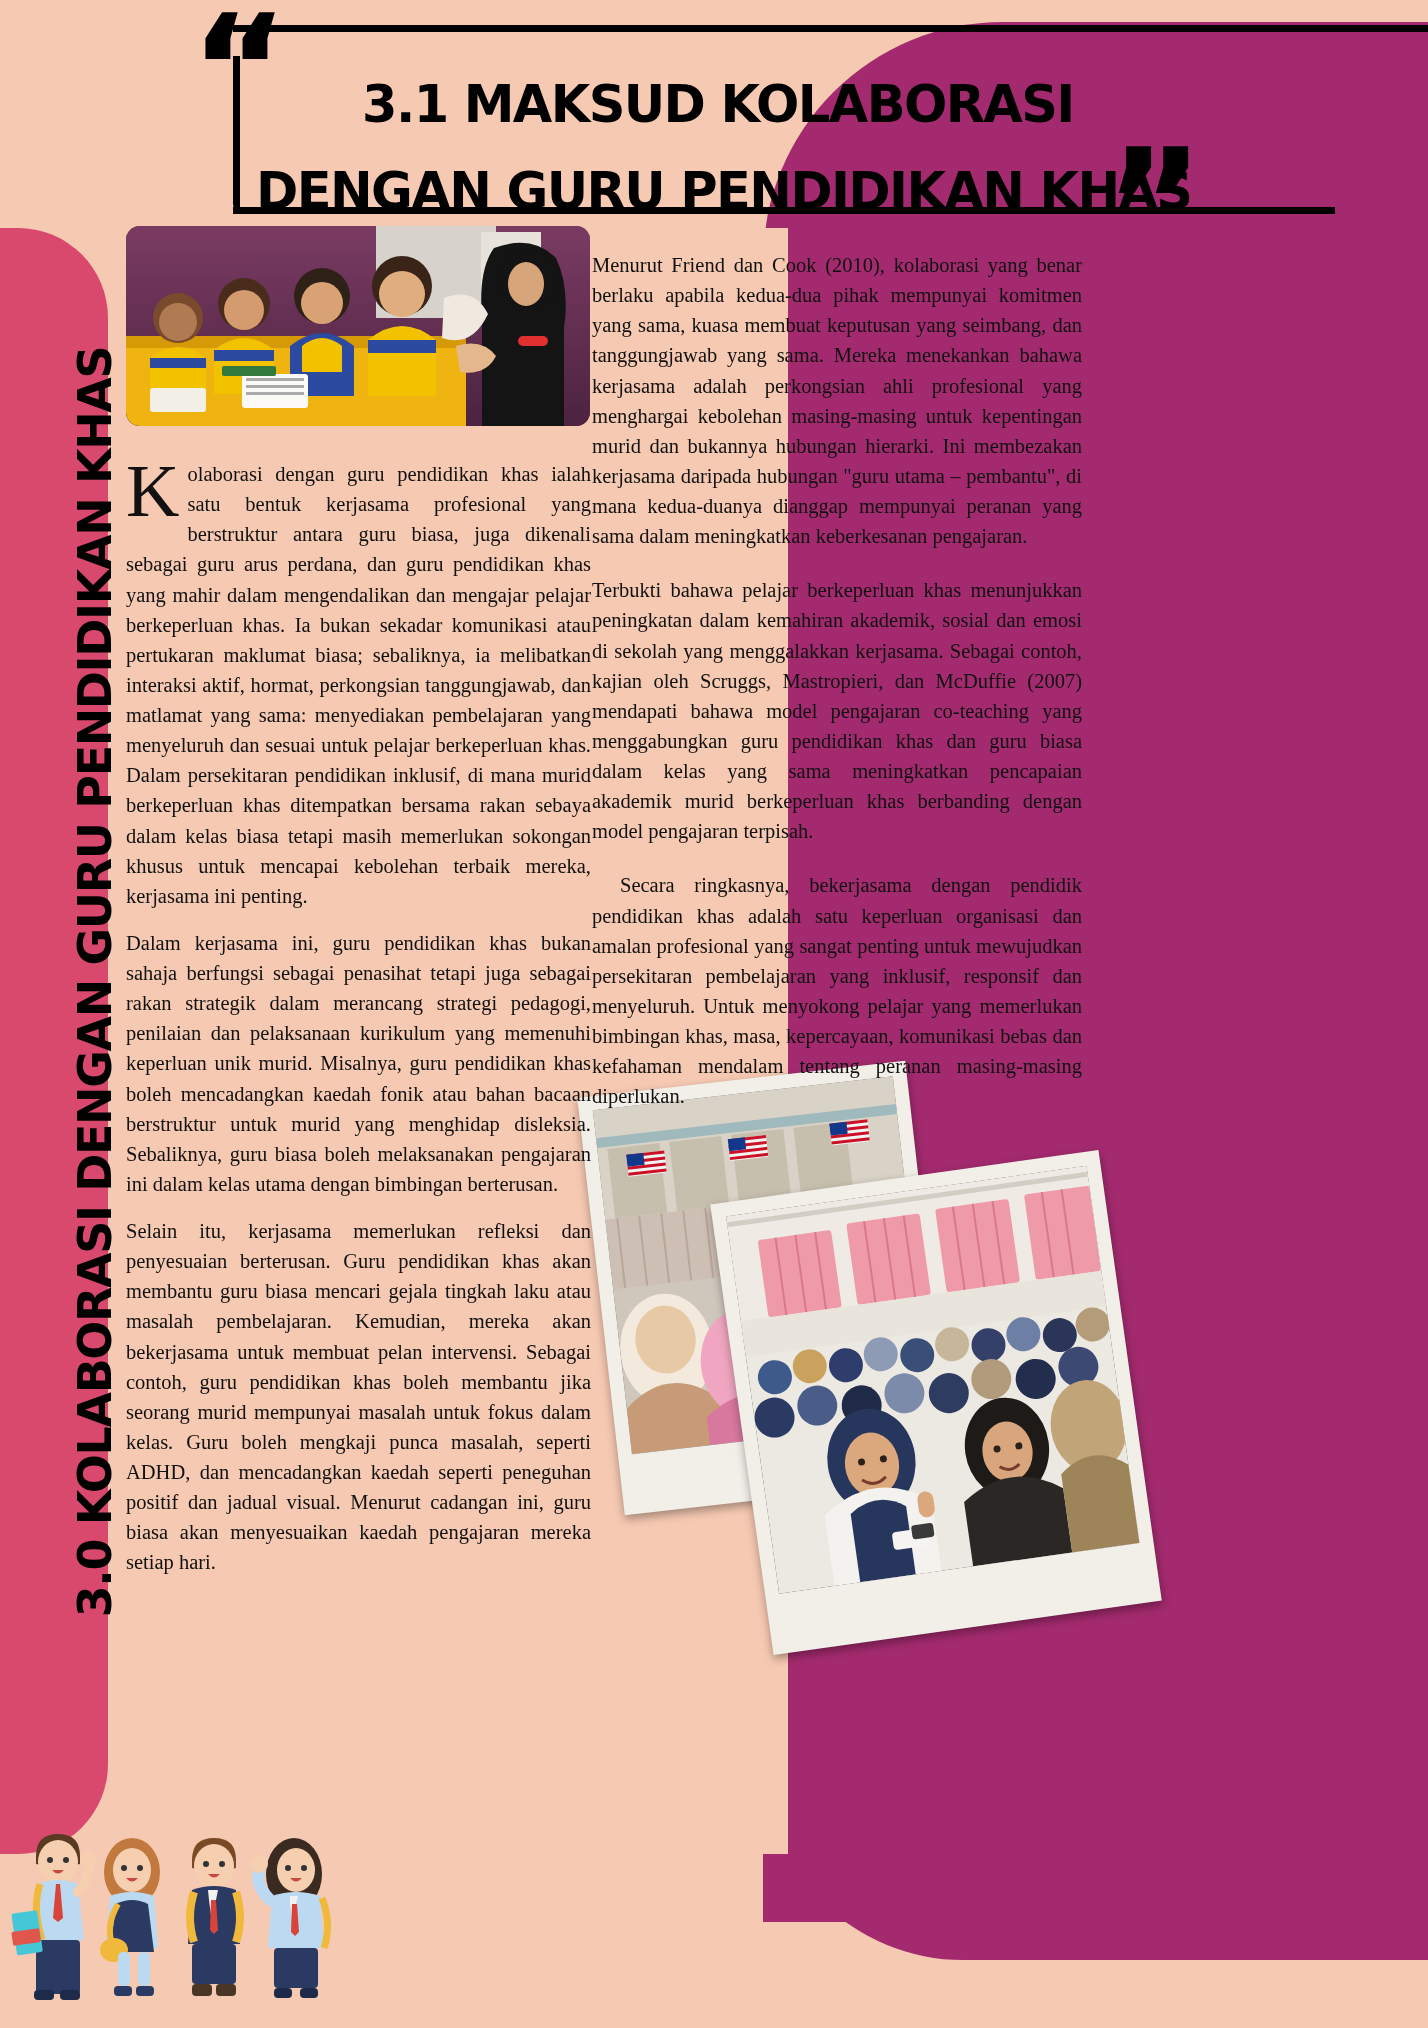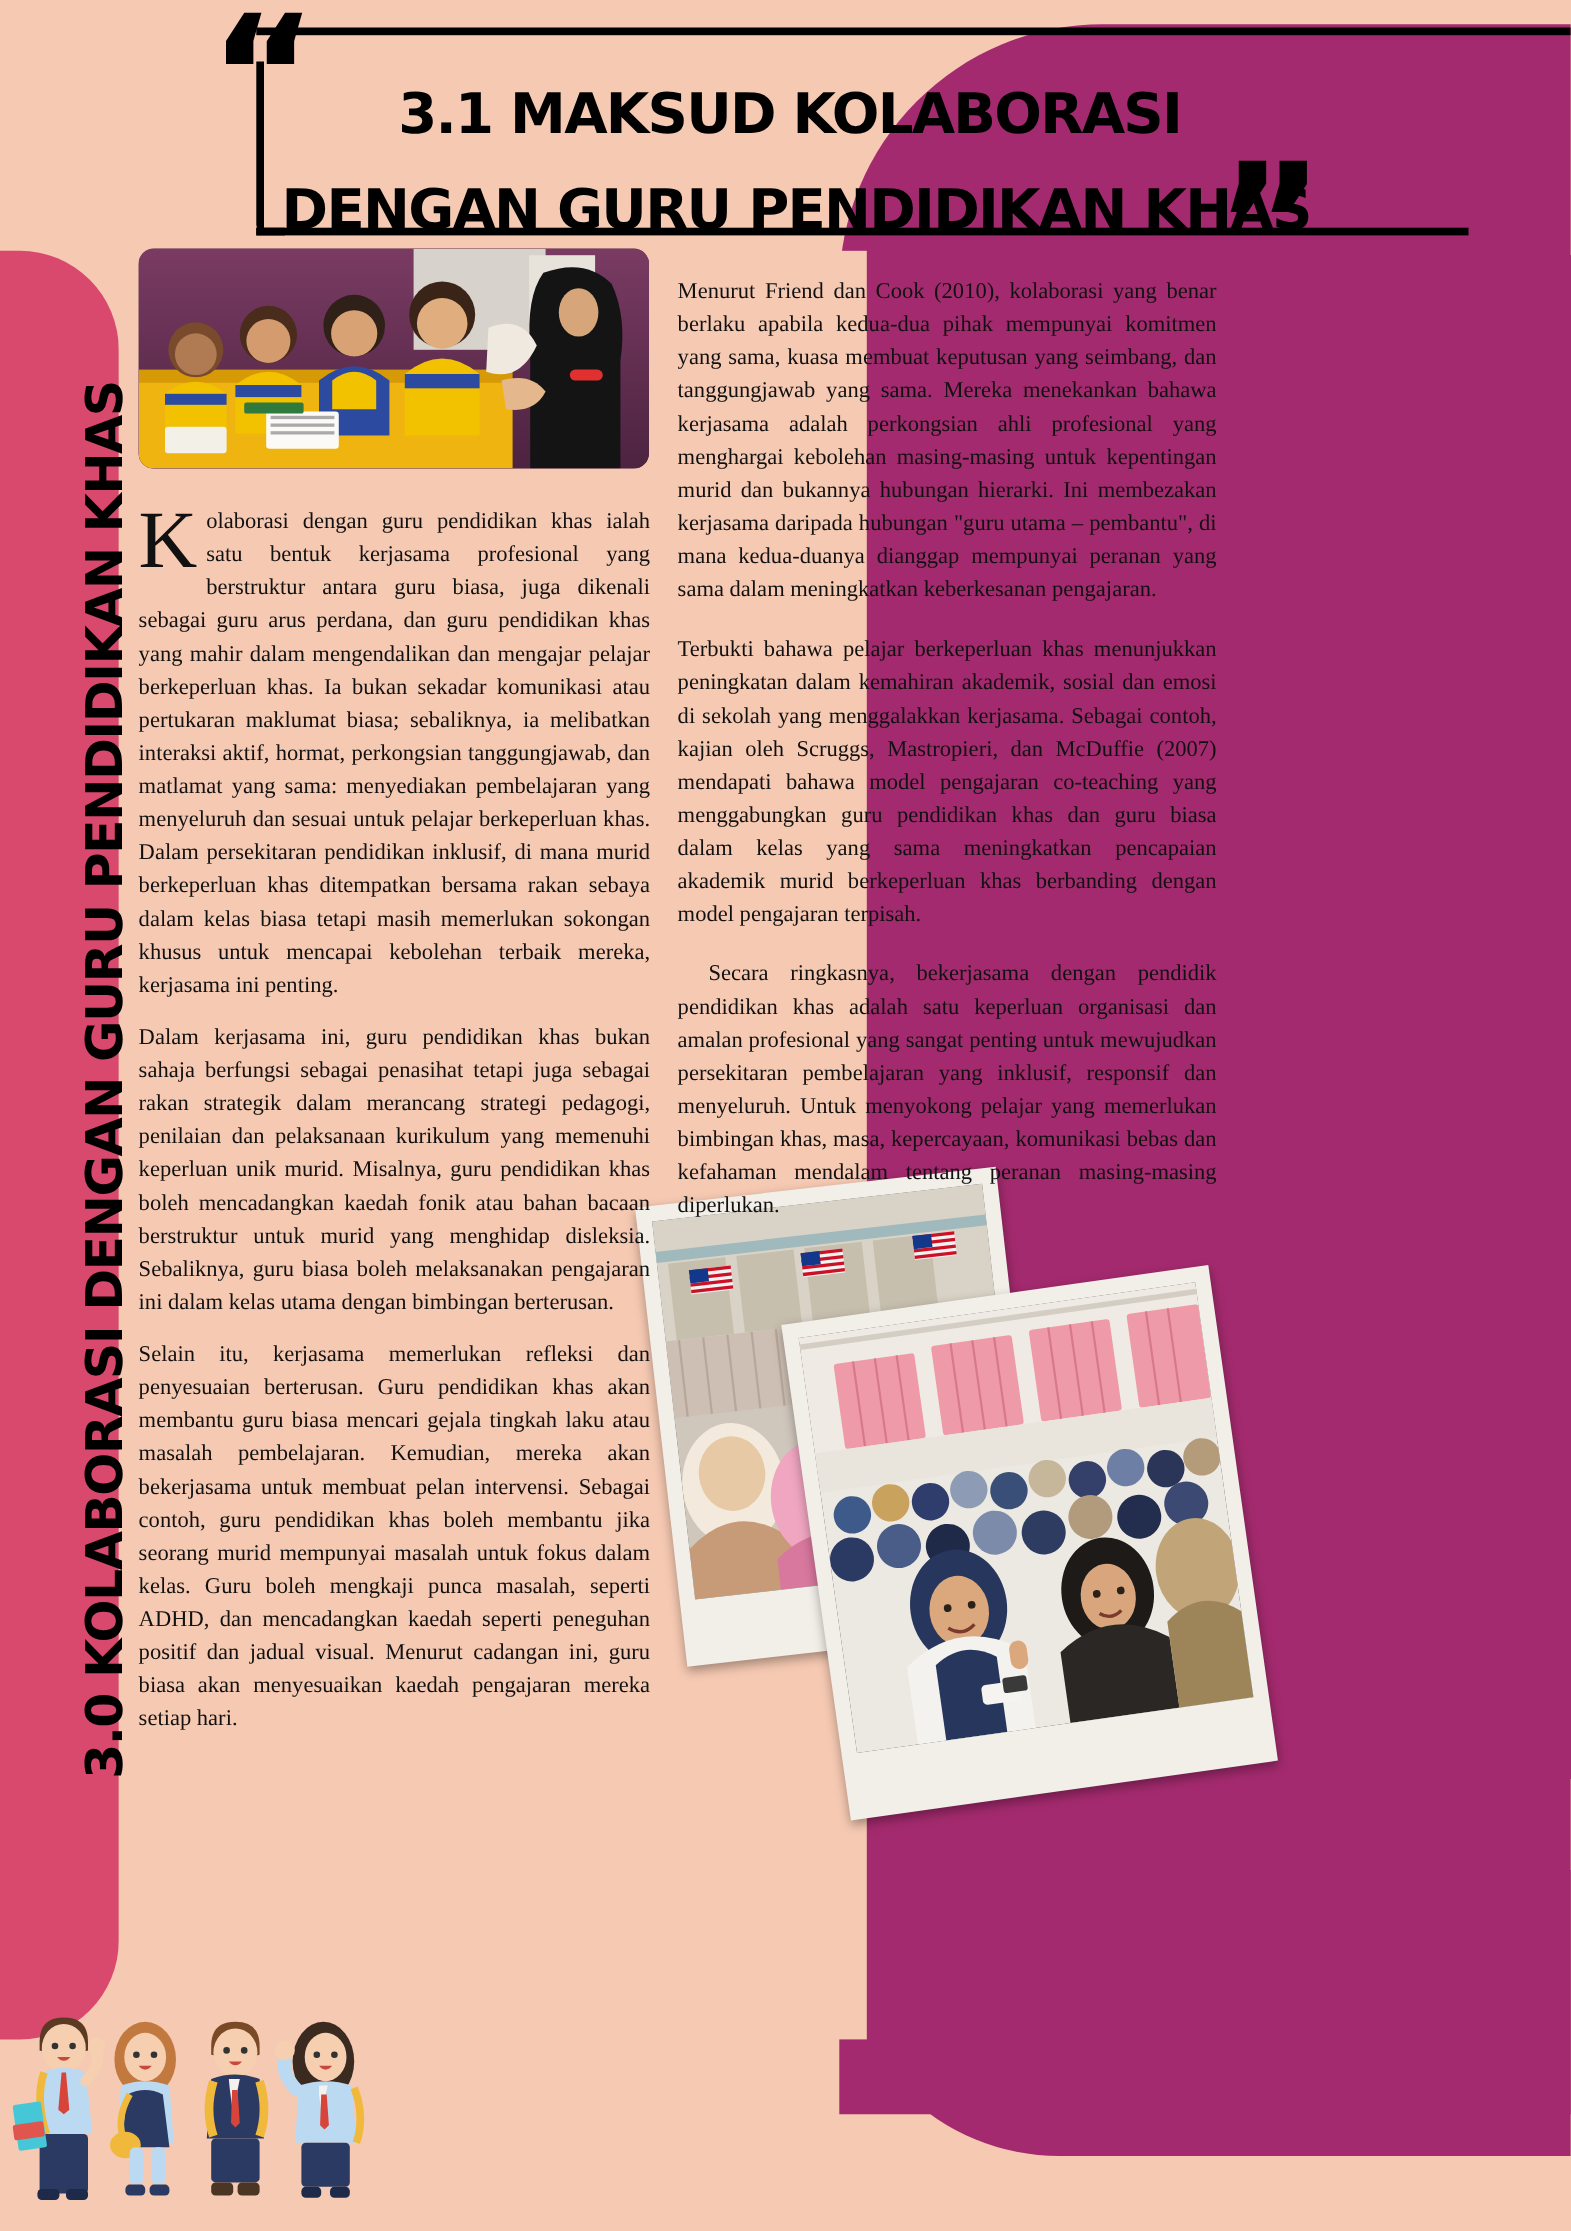--- a/index.html
+++ b/index.html
@@ -178,21 +178,21 @@
     font-size:20.5px;
     line-height:1.47;
     text-align:justify;
     color:#111;
   }
   .col p{ margin:0 0 17px 0; }
   .col.left{
     left:126px; top:459px; width:465px;
   }
   .col.right{
-    left:616px; top:250px; width:490px;
+    left:592px; top:250px; width:490px;
   }
   .col.right p{ margin:0 0 24px 0; }
   .dropcap::first-letter{
     float:left;
     font-size:74px;
     line-height:.78;
     padding:4px 8px 0 0;
     font-family:"Liberation Serif", serif;
   }
   .indent{ text-indent:28px; }

